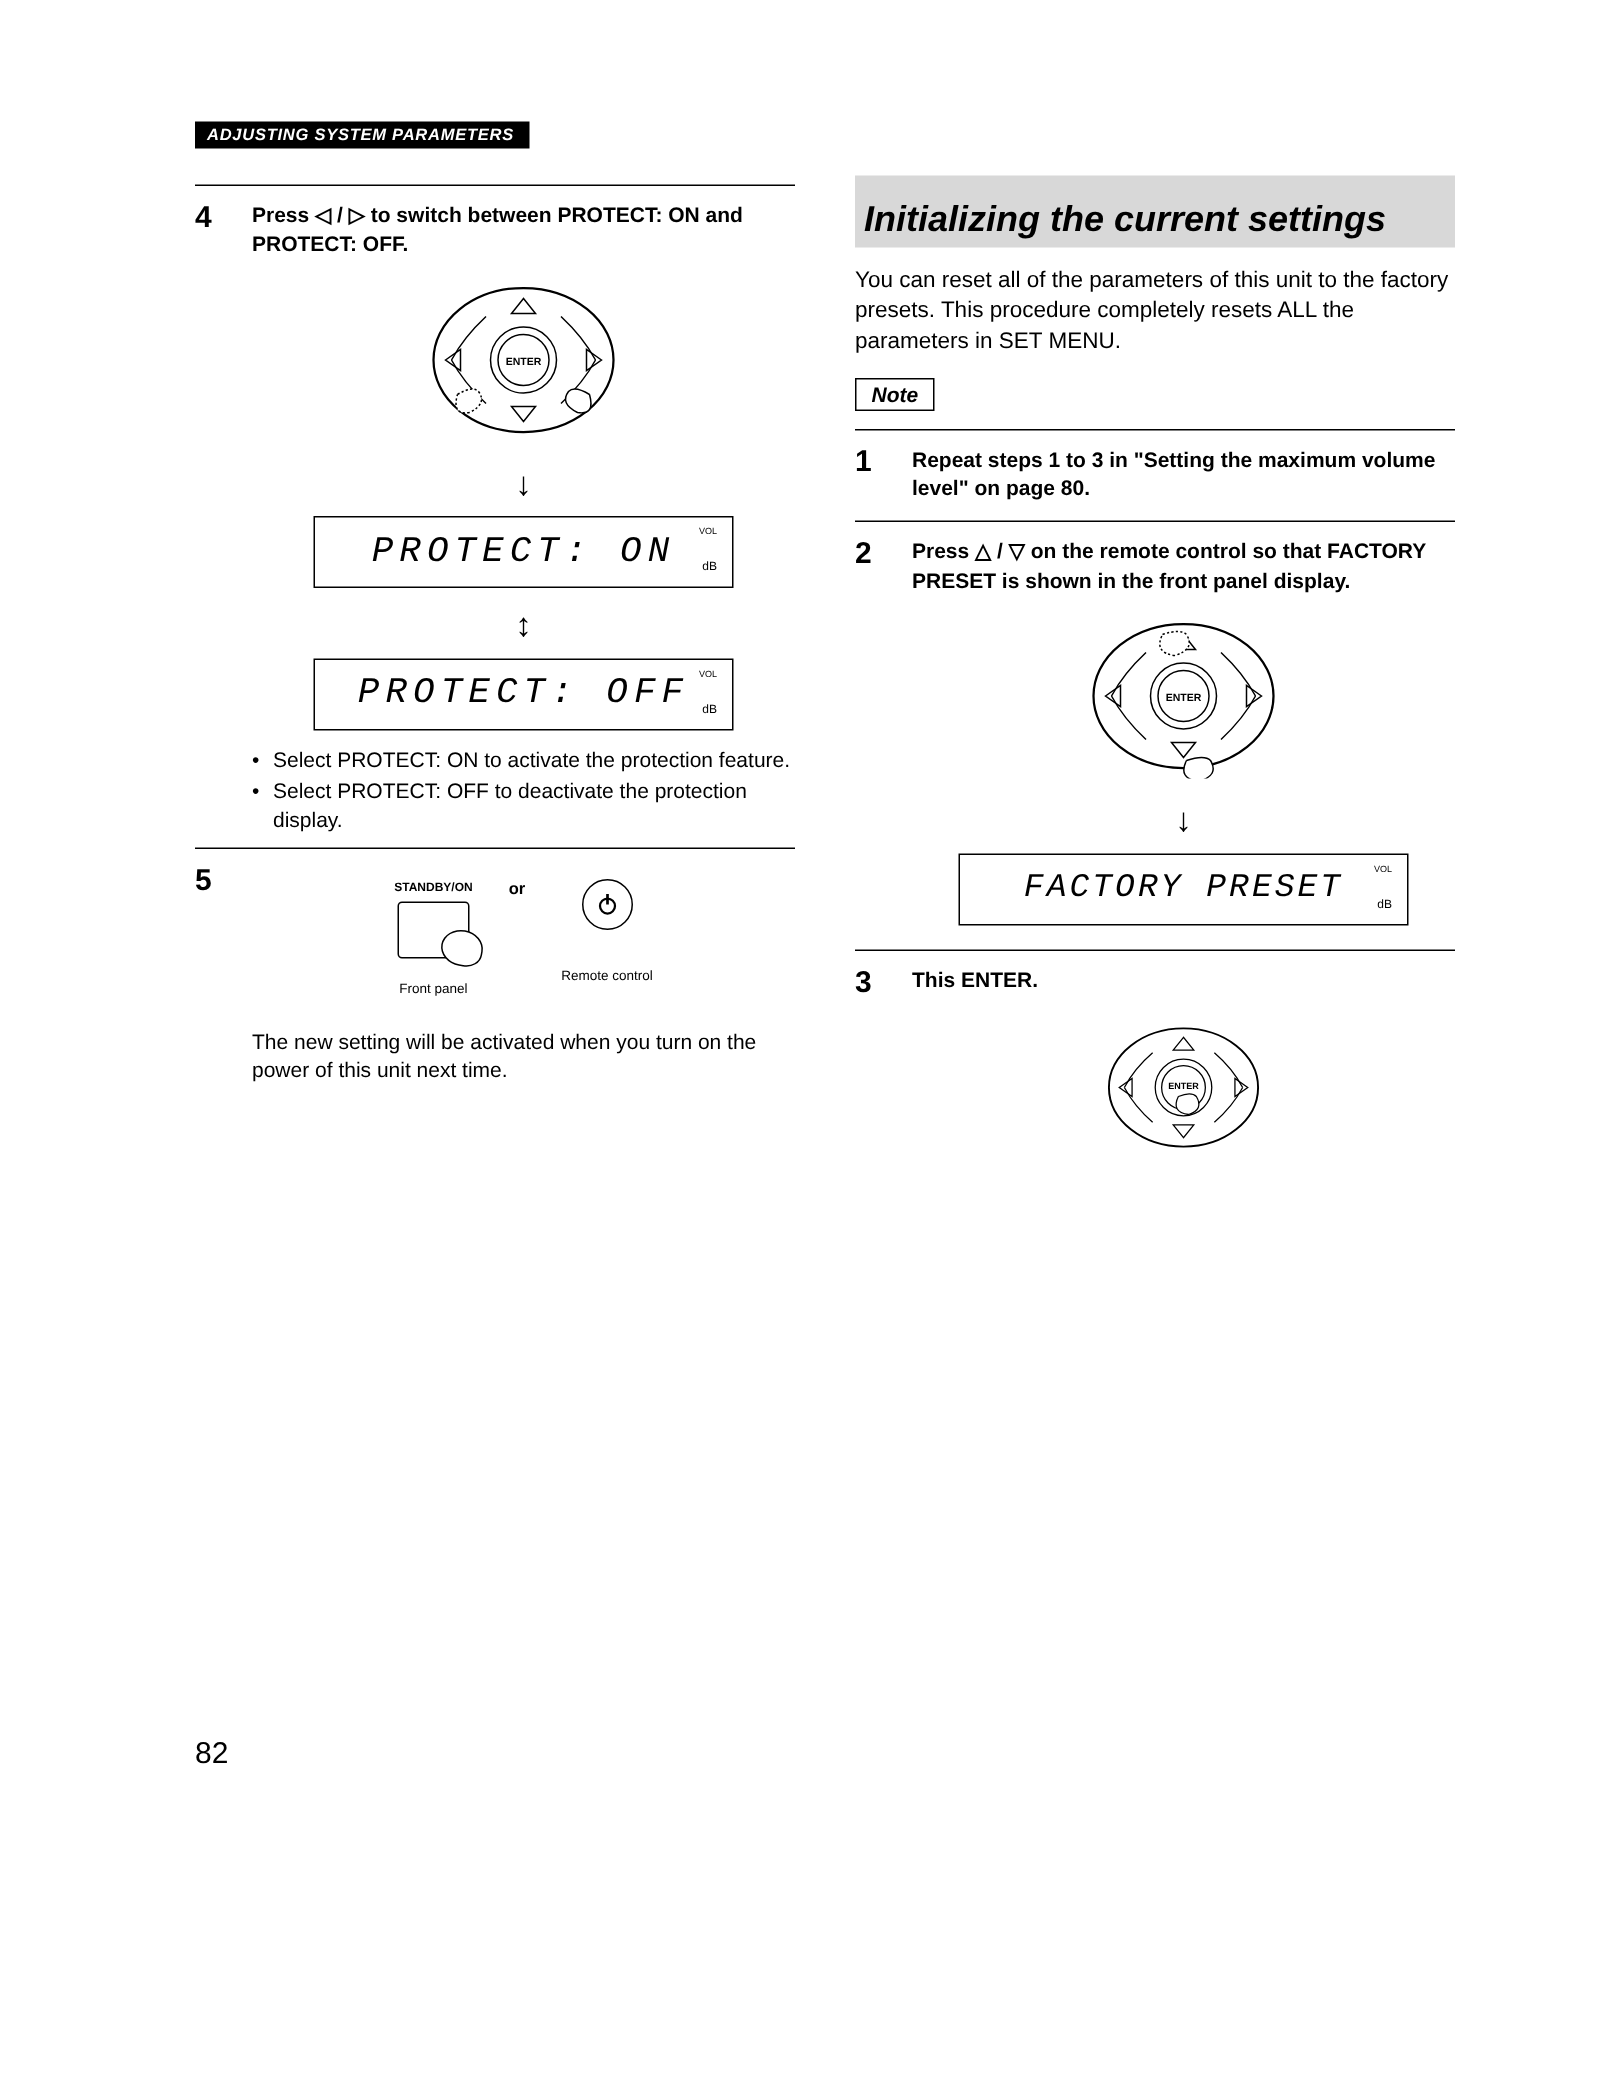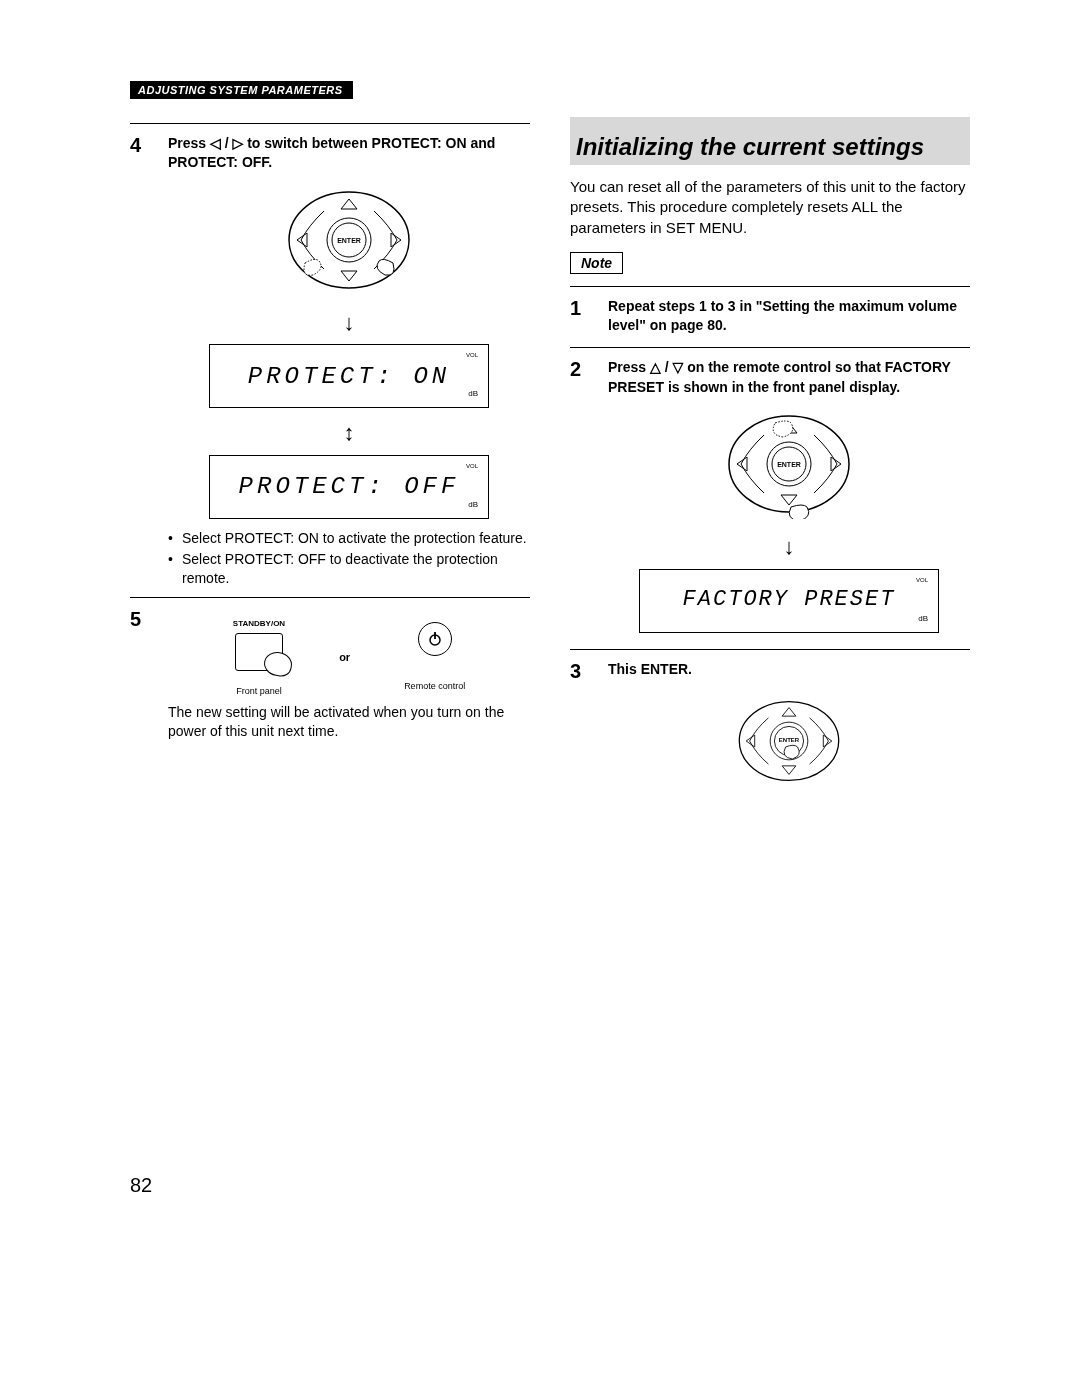--- a/index.html
+++ b/index.html
@@ -117,21 +117,21 @@
   .arrow-updown {
     text-align: center;
     font-size: 22px;
     font-weight: bold;
     margin: 4px 0;
   }
   .lcd {
     border: 1px solid #000;
     margin: 6px auto 10px auto;
     width: 280px;
-    height: 64px;
+    height: 48px;
     position: relative;
     display: flex;
     align-items: center;
     justify-content: center;
     font-family: "Courier New", monospace;
     font-size: 24px;
     letter-spacing: 4px;
     font-style: italic;
   }
   .lcd .vol {
@@ -148,23 +148,22 @@
     right: 10px;
     bottom: 8px;
     font-family: Arial;
     font-size: 8px;
     font-style: normal;
     letter-spacing: 0;
   }
   .panel-row {
     display: flex;
     justify-content: center;
-    align-items: center;
-    gap: 54px;
-    margin: 10px 0 6px 0;
+    gap: 24px;
+    margin: 10px 0 20px 0;
   }
   .front-panel {
     text-align: center;
   }
   .fp-label-top {
     font-size: 8px;
     font-weight: bold;
     margin-bottom: 4px;
   }
   .fp-box {
@@ -265,21 +264,21 @@
           <div class="arrow-updown">↕</div>
 
           <div class="lcd">
             <span>PROTECT: OFF</span>
             <span class="vol">VOL</span>
             <span class="dash">dB</span>
           </div>
 
           <ul class="bullets">
             <li>Select PROTECT: ON to activate the protection feature.</li>
-            <li>Select PROTECT: OFF to deactivate the protection remote.</li>
+            <li>Select PROTECT: OFF to deactivate the protection display.</li>
           </ul>
         </div>
       </div>
 
       <div class="step">
         <div class="step-num">5</div>
         <div class="step-body">
 
           <div class="panel-row">
             <div class="front-panel">

